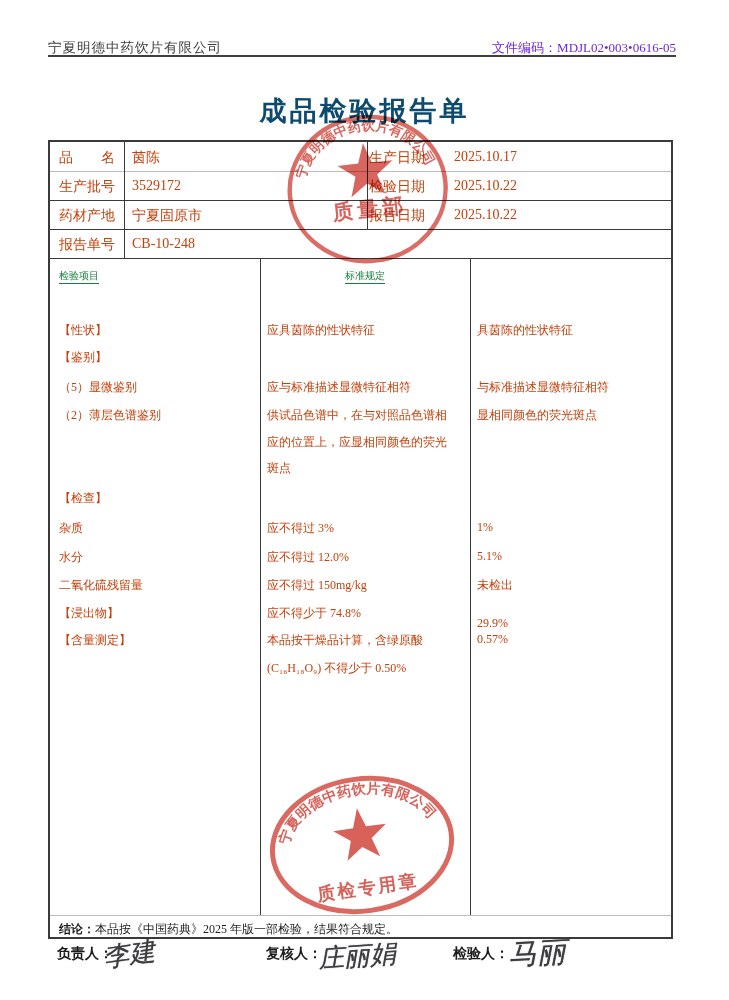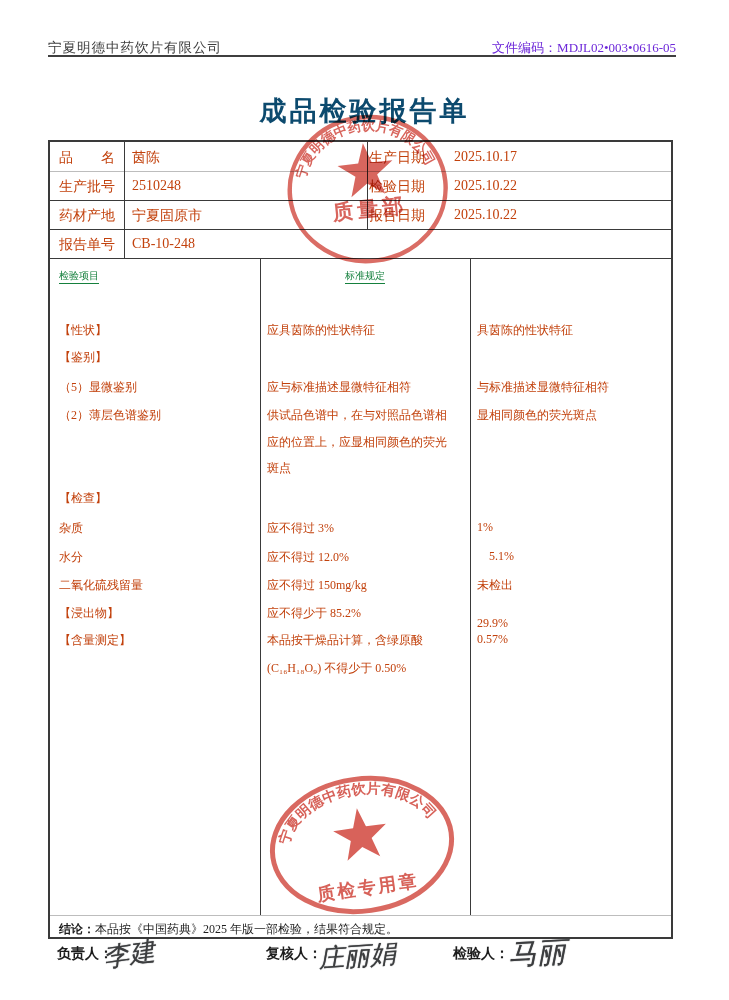--- a/index.html
+++ b/index.html
@@ -56,21 +56,21 @@
     <div class="vline" style="left:317px; top:0;     height:87px"></div>
     <div class="vline" style="left:210px; top:116px; height:657px"></div>
     <div class="vline" style="left:420px; top:116px; height:657px"></div>
 
     <span class="cell" style="left:9px;top:7px">品　　名</span>
     <span class="cell" style="left:82px;top:7px">茵陈</span>
     <span class="cell" style="left:319px;top:7px">生产日期</span>
     <span class="cell" style="left:404px;top:7px">2025.10.17</span>
 
     <span class="cell" style="left:9px;top:36px">生产批号</span>
-    <span class="cell" style="left:82px;top:36px">2510248</span>
+    <span class="cell" style="left:82px;top:36px">3529172</span>
     <span class="cell" style="left:319px;top:36px">检验日期</span>
     <span class="cell" style="left:404px;top:36px">2025.10.22</span>
 
     <span class="cell" style="left:9px;top:65px">药材产地</span>
     <span class="cell" style="left:82px;top:65px">宁夏固原市</span>
     <span class="cell" style="left:319px;top:65px">报告日期</span>
     <span class="cell" style="left:404px;top:65px">2025.10.22</span>
 
     <span class="cell" style="left:9px;top:94px">报告单号</span>
     <span class="cell" style="left:82px;top:94px">CB-10-248</span>
@@ -106,30 +106,30 @@
         <span class="cell bodytext" style="left:9px;top:348px">【检查】</span>
       </div>
     <div>
         <span class="cell bodytext" style="left:9px;top:378px">杂质</span>
         <span class="cell bodytext" style="left:217px;top:378px">应不得过 3%</span>
         <span class="cell bodytext" style="left:427px;top:378px">1%</span>
       </div>
     <div>
         <span class="cell bodytext" style="left:9px;top:407px">水分</span>
         <span class="cell bodytext" style="left:217px;top:407px">应不得过 12.0%</span>
-        <span class="cell bodytext" style="left:439px;top:407px">5.1%</span>
+        <span class="cell bodytext" style="left:427px;top:407px">5.1%</span>
       </div>
     <div>
         <span class="cell bodytext" style="left:9px;top:435px">二氧化硫残留量</span>
         <span class="cell bodytext" style="left:217px;top:435px">应不得过 150mg/kg</span>
         <span class="cell bodytext" style="left:427px;top:435px">未检出</span>
       </div>
     <div>
         <span class="cell bodytext" style="left:9px;top:463px">【浸出物】</span>
-        <span class="cell bodytext" style="left:217px;top:463px">应不得少于 85.2%</span>
+        <span class="cell bodytext" style="left:217px;top:463px">应不得少于 74.8%</span>
         <span class="cell bodytext" style="left:427px;top:474px">29.9%</span>
       </div>
     <div>
         <span class="cell bodytext" style="left:9px;top:490px">【含量测定】</span>
         <span class="cell bodytext" style="left:217px;top:490px">本品按干燥品计算，含绿原酸</span>
         <span class="cell bodytext" style="left:427px;top:490px">0.57%</span>
       </div>
     <div>
         <span class="cell bodytext" style="left:217px;top:518px">(C₁₆H₁₈O₉) 不得少于 0.50%</span>
       </div>

